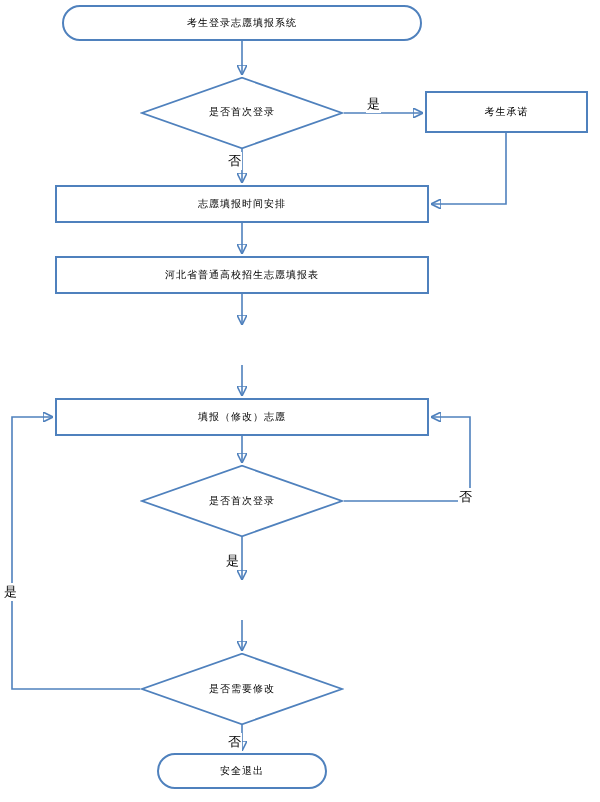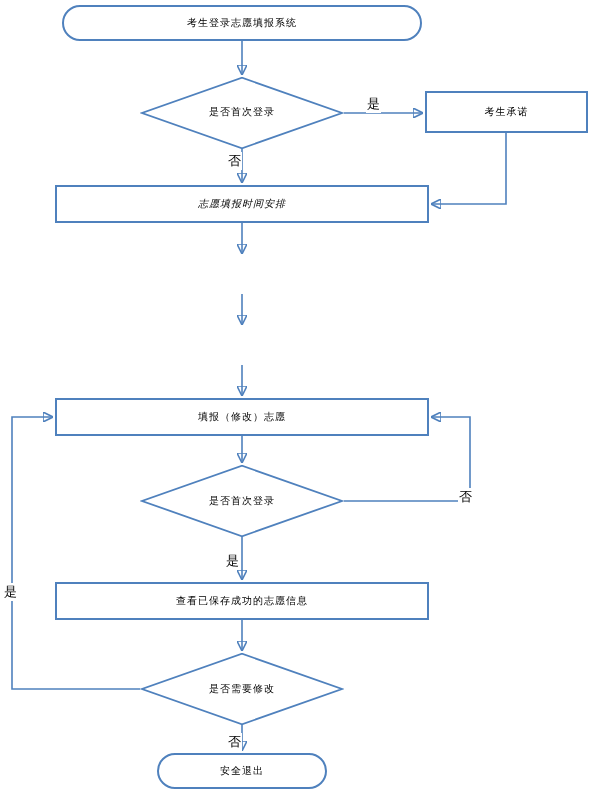--- a/index.html
+++ b/index.html
@@ -111,40 +111,40 @@
     <svg class="dshape" viewBox="0 0 100 100" preserveAspectRatio="none">
       <polygon points="50,1 99,50 50,99 1,50"></polygon>
     </svg>
     <span class="nlabel">是否首次登录</span>
   </div>
 
   <div class="node rect" style="left:425px; top:91px; width:163px; height:42px;">
     <span class="nlabel">考生承诺</span>
   </div>
 
-  <div class="node rect" style="left:55px; top:185px; width:374px; height:38px;font-style:italic;">
+  <div class="node rect" style="left:55px; top:185px; width:374px; height:38px;">
     <span class="nlabel">志愿填报时间安排</span>
   </div>
 
+  <div class="node rect" style="left:55px; top:256px; width:374px; height:38px;">
+    <span class="nlabel">河北省普通高校招生志愿填报表</span>
+  </div>
 
 
   <div class="node rect" style="left:55px; top:398px; width:374px; height:38px;">
     <span class="nlabel">填报（修改）志愿</span>
   </div>
 
   <div class="node diamond" style="left:140px; top:465px; width:204px; height:72px;">
     <svg class="dshape" viewBox="0 0 100 100" preserveAspectRatio="none">
       <polygon points="50,1 99,50 50,99 1,50"></polygon>
     </svg>
     <span class="nlabel">是否首次登录</span>
   </div>
 
-  <div class="node rect" style="left:55px; top:582px; width:374px; height:38px;">
-    <span class="nlabel">查看已保存成功的志愿信息</span>
-  </div>
 
   <div class="node diamond" style="left:140px; top:653px; width:204px; height:72px;">
     <svg class="dshape" viewBox="0 0 100 100" preserveAspectRatio="none">
       <polygon points="50,1 99,50 50,99 1,50"></polygon>
     </svg>
     <span class="nlabel">是否需要修改</span>
   </div>
 
   <div class="node stadium" style="left:157px; top:753px; width:170px; height:36px;">
     <span class="nlabel">安全退出</span>

